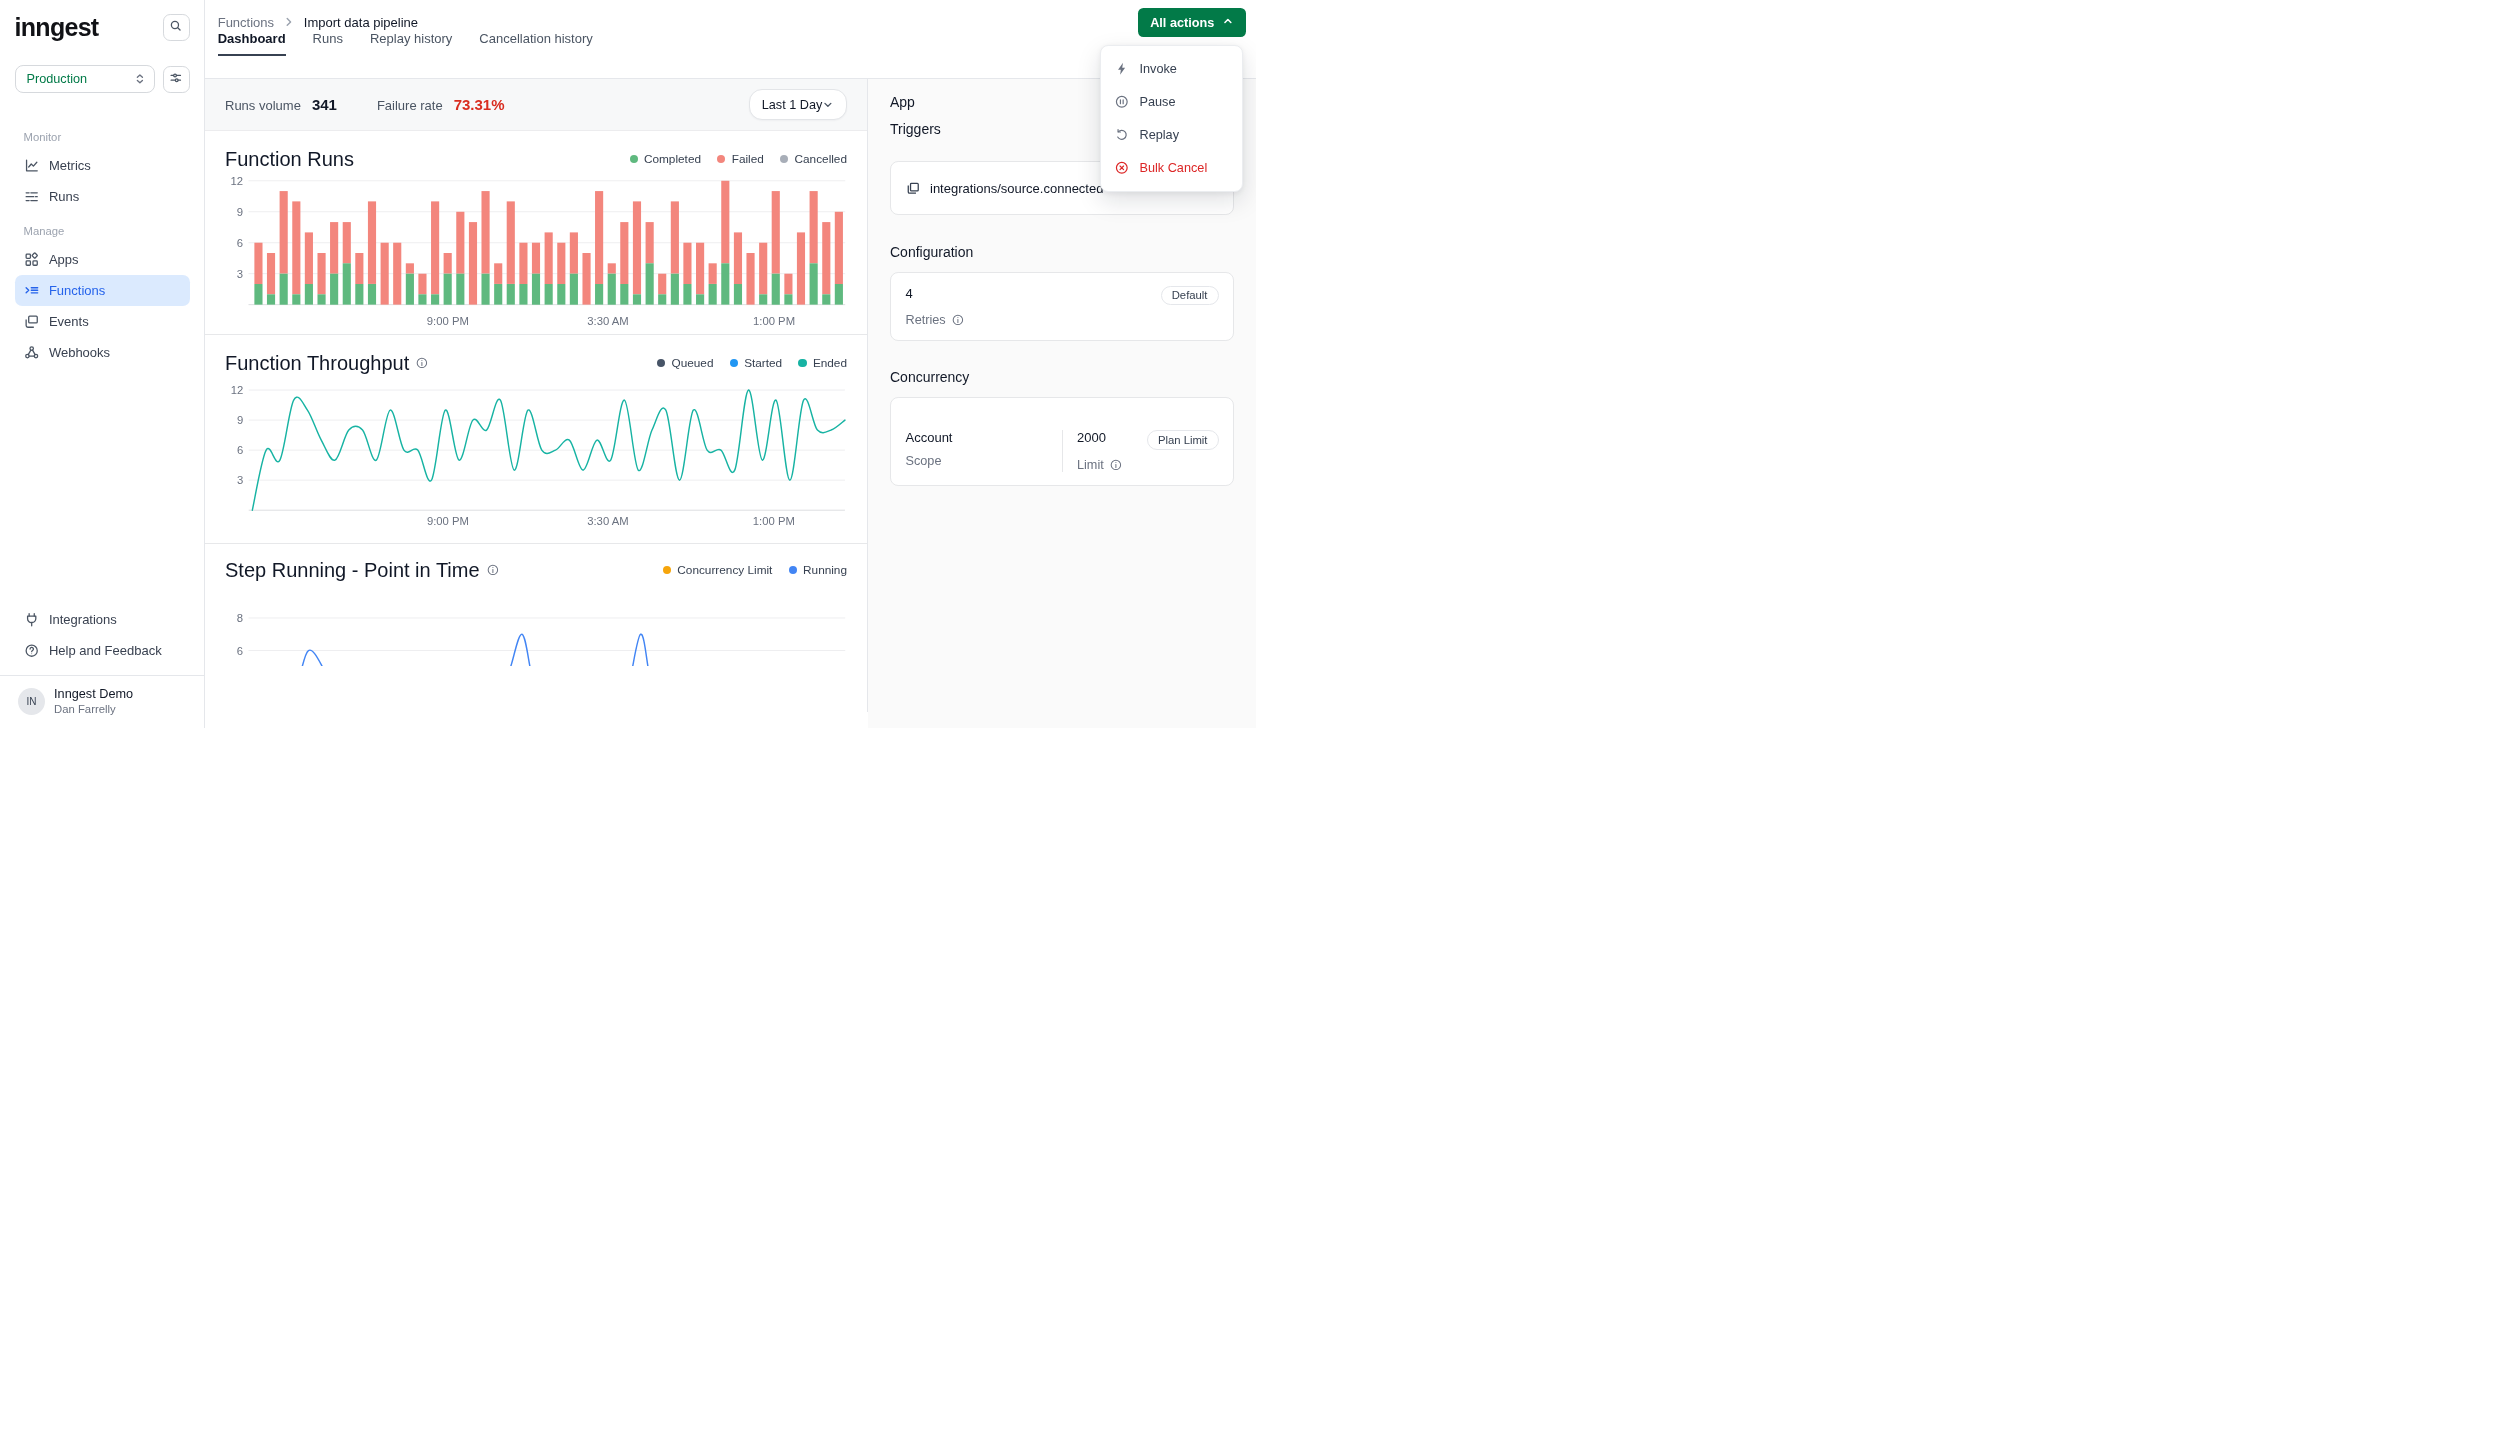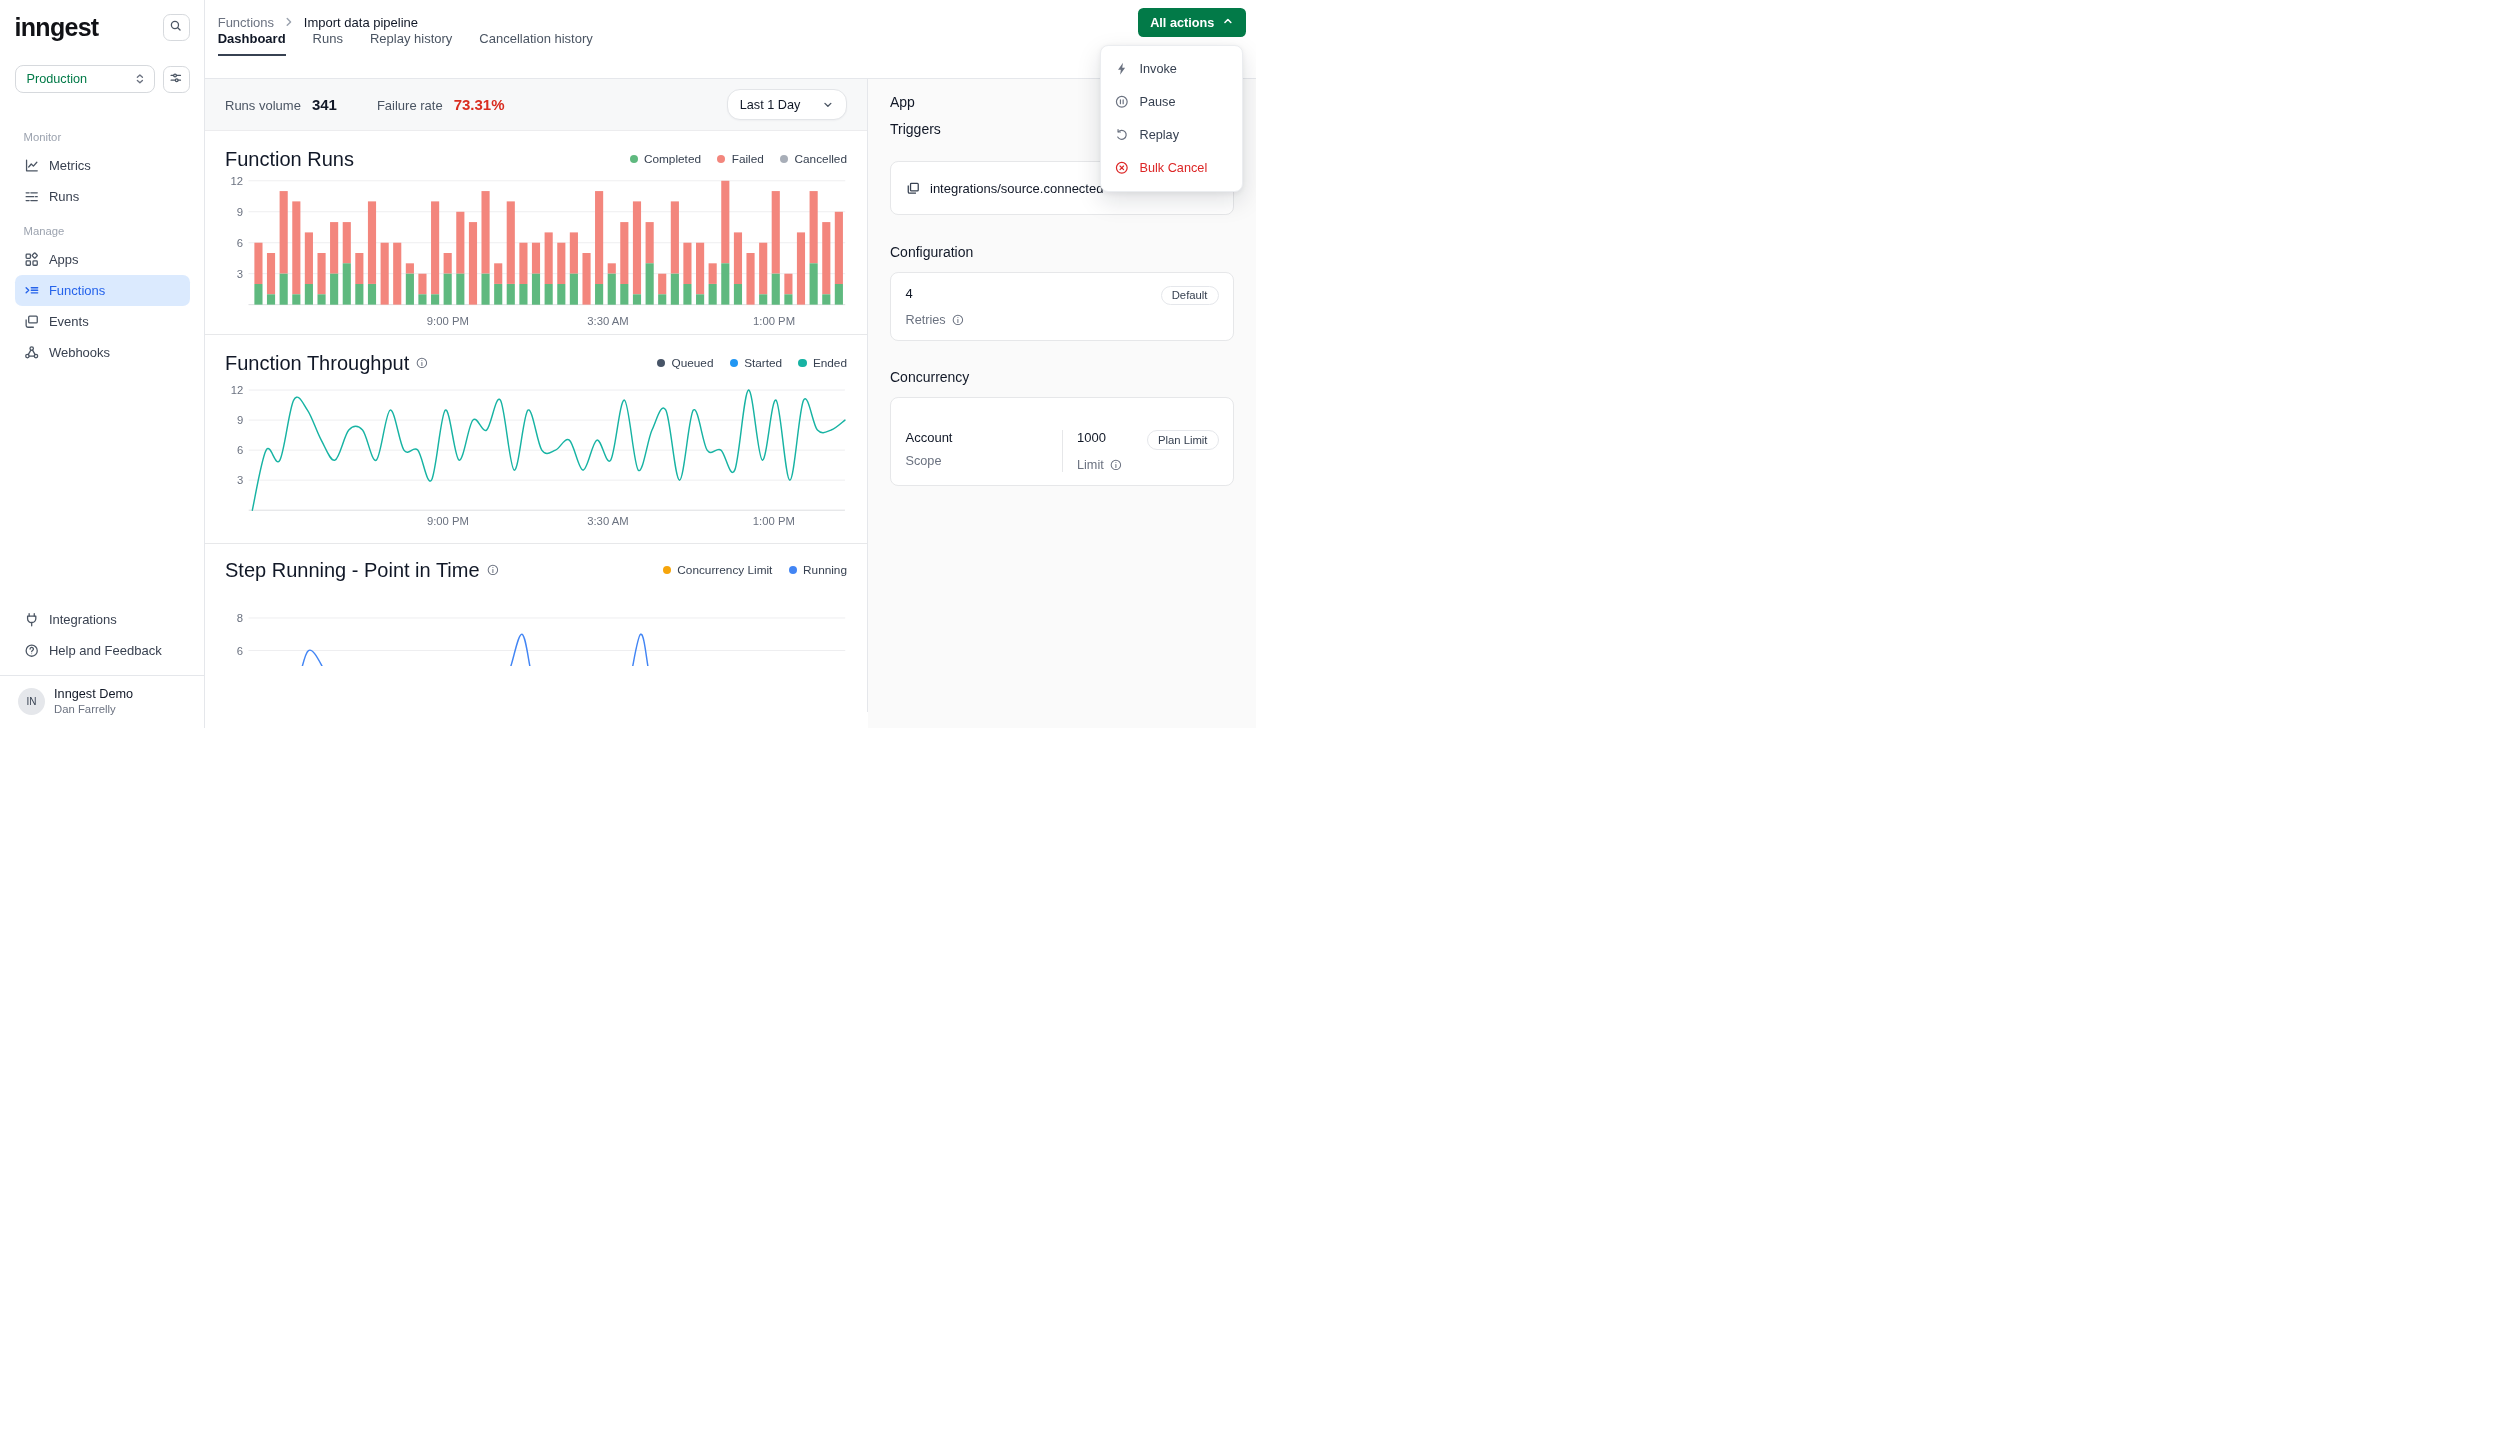--- a/index.html
+++ b/index.html
@@ -59,21 +59,21 @@
   
   .content { position:absolute; left:205px; top:79px; width:663px; bottom:16px; background:#fff;
     border-right:0.9px solid #e5e7eb; }
   .stats-bar { height:52px; background:#f7f8f9; border-bottom:0.9px solid #ececee;
     display:flex; align-items:center; padding:0 20px; }
   .stat { display:flex; align-items:baseline; gap:11px; margin-right:40px; }
   .stat-label { color:#4b5563; font-size:13px; }
   .stat-value { color:#111827; font-size:15px; font-weight:bold; }
   .stat-value.failure { color:#d92d20; }
   .range-btn { margin-left:auto; height:31px; background:#fff; border:0.9px solid #e3e5e8; border-radius:13px;
-    padding:0 11.8px; font-size:12.7px; color:#111827; display:flex; align-items:center; gap:22px; cursor:pointer;
+    padding:0 11.8px; font-size:12.7px; color:#111827; display:flex; align-items:center; gap:0; cursor:pointer;
     font-family:inherit; box-shadow:0 0.9px 1.8px rgba(16,24,40,.04); }
   .range-btn .cdown { color:#4b5563; display:flex; }
   .chart-section { padding:14.5px 20px 0; }
   .chart-section.divided { border-top:0.9px solid #e7e8ea; }
   .chart-head { display:flex; align-items:center; height:27px; }
   .chart-title { font-size:20px; color:#111827; }
   .info-ic { display:flex; color:#6b7280; margin-left:7.2px; }
   .legend { margin-left:auto; display:flex; align-items:center; gap:16.3px; }
   .legend-item { display:flex; align-items:center; gap:6.3px; font-size:11.8px; color:#374151; }
   .legend-dot { width:8.1px; height:8.1px; border-radius:50%; }
@@ -546,21 +546,21 @@
     </div>
 
     <h3 class="rp-heading">Concurrency</h3>
     <div class="rp-card conc-card">
       <div class="conc-col">
         <div class="cfg-value">Account</div>
         <div class="cfg-label">Scope</div>
       </div>
       <div class="conc-col">
         <div class="cfg-top">
-          <span class="cfg-value">1000</span>
+          <span class="cfg-value">2000</span>
           <span class="pill">Plan Limit</span>
         </div>
         <div class="cfg-label">
           <span>Limit</span>
           <span class="info-ic" style="margin-left:0;" id="ic-info-4">
               <svg width="11.8" height="11.8" viewBox="0 0 14 14" fill="none" stroke="currentColor" stroke-width="1.2">
                 <circle cx="7" cy="7" r="5.6"></circle>
                 <path d="M7 6.5V10" stroke-linecap="round"></path>
                 <circle cx="7" cy="4.2" r=".65" fill="currentColor" stroke="none"></circle>
               </svg>

